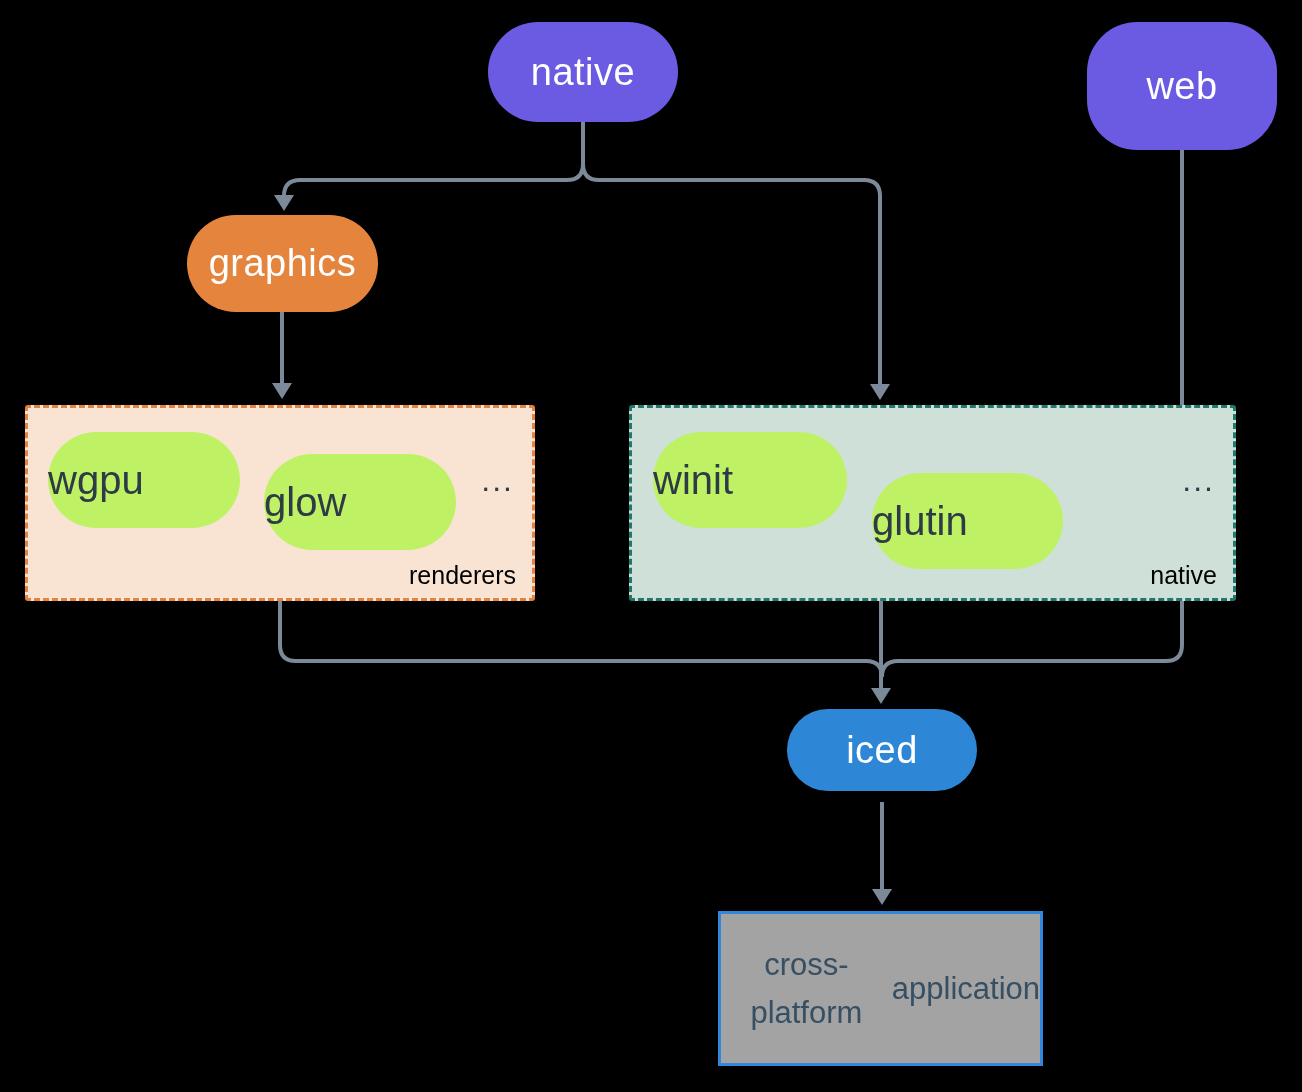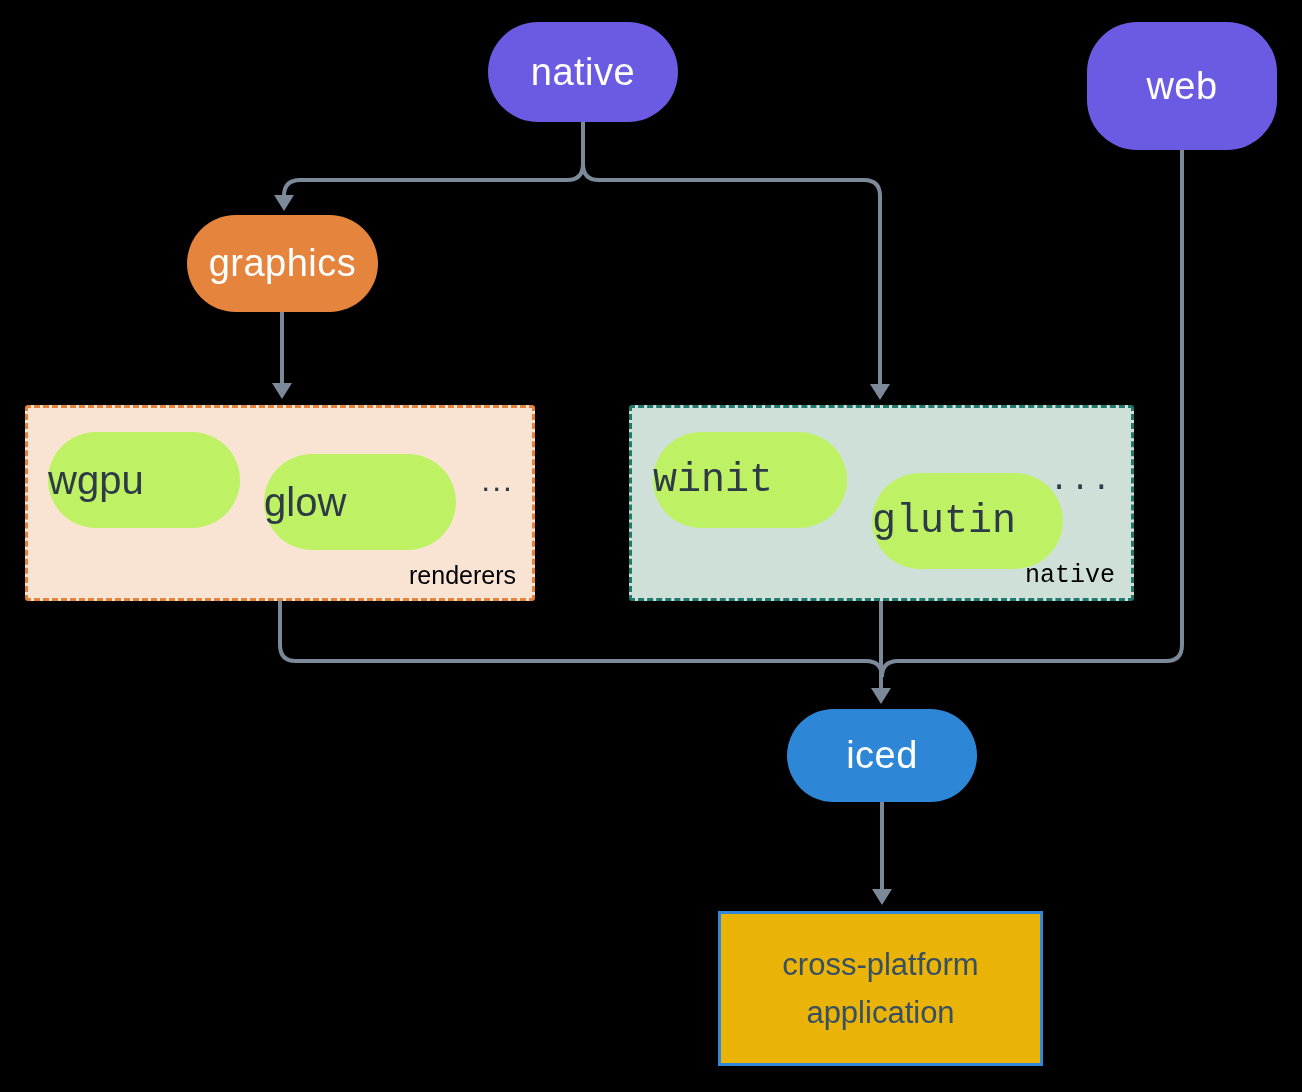--- a/index.html
+++ b/index.html
@@ -11,28 +11,28 @@
   .edge { stroke:#7b8999; stroke-width:4; fill:none; }
   .arrowhead { fill:#7b8999; stroke:none; }
 
   .pill {
     position:absolute; display:flex; align-items:center; justify-content:center;
     color:#ffffff; font-size:38px; letter-spacing:0.5px;
   }
   .pill-native   { left:488px;  top:22px;  width:190px; height:100px; border-radius:50px; background:#6a5be2; }
   .pill-web      { left:1087px; top:22px;  width:190px; height:128px; border-radius:50px; background:#6a5be2; }
   .pill-graphics { left:187px;  top:215px; width:191px; height:97px;  border-radius:49px; background:#e5843c; }
-  .pill-iced     { left:787px;  top:709px; width:190px; height:93px;  border-radius:47px; background:#2e87d6; }
+  .pill-iced     { left:787px;  top:709px; width:190px; height:82px;  border-radius:47px; background:#2e87d6; }
 
   .group {
     position:absolute; top:405px; height:196px; box-sizing:border-box;
     border-radius:3px;
   }
   .group-renderers { left:25px;  width:510px; background:#f9e4d4; border:3px dashed #e5823b; }
-  .group-shells    { left:629px; width:505px; background:#cfe0d9; border:3px dashed #20796d;font-family:Liberation Mono, monospace; }
+  .group-shells    { left:629px; width:607px; background:#cfe0d9; border:3px dashed #20796d; }
 
   .group .item-pill {
     position:absolute; top:24px; height:96px; border-radius:48px; background:#bef264;
     display:flex; align-items:center; justify-content:flex-start;
     color:#2e3a46; font-size:40px;
   }
   .group-renderers .item-0 { left:20px;  width:192px; }
   .group-renderers .item-1 { left:236px; width:192px;margin-top:22px; }
   .group-shells    .item-0 { left:21px;  width:194px; }
   .group-shells    .item-1 { left:240px; width:191px;margin-top:41px; }
@@ -42,23 +42,23 @@
     display:flex; align-items:center; justify-content:center;
     color:#2e3a46; font-size:32px; letter-spacing:2px;
   }
   .group-label {
     position:absolute; right:16px; bottom:8px;
     color:#000000; font-size:25px;
   }
 
   .app-box {
     position:absolute; left:718px; top:911px; width:325px; height:155px;
-    box-sizing:border-box; background:#eab308; border:3px solid #3187db;
-    display:flex; flex-direction:column; align-items:center; justify-content:center;
-    color:#374f63; font-size:31px; line-height:48px; text-align:right;
+    box-sizing:border-box; background:#a3a3a3; border:3px solid #3187db;
+    display:flex; flex-direction:row; align-items:center; justify-content:center;
+    color:#374f63; font-size:31px; line-height:48px; text-align:center;
   }
 </style>
 </head>
 <body>
 
 <div class="canvas">
 
   <svg class="edges" viewBox="0 0 1302 1092">
 
     <path class="edge" d="M583,122 L583,164 Q583,180 567,180 L300,180 Q284,180 284,196 L284,198"></path>

